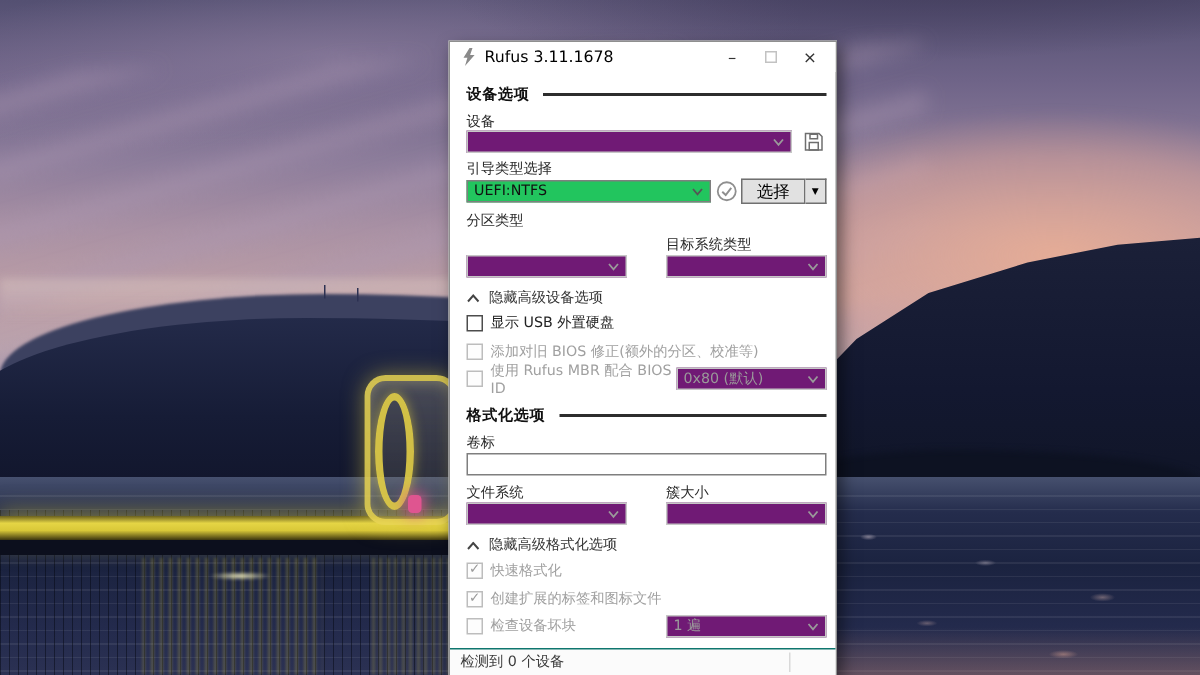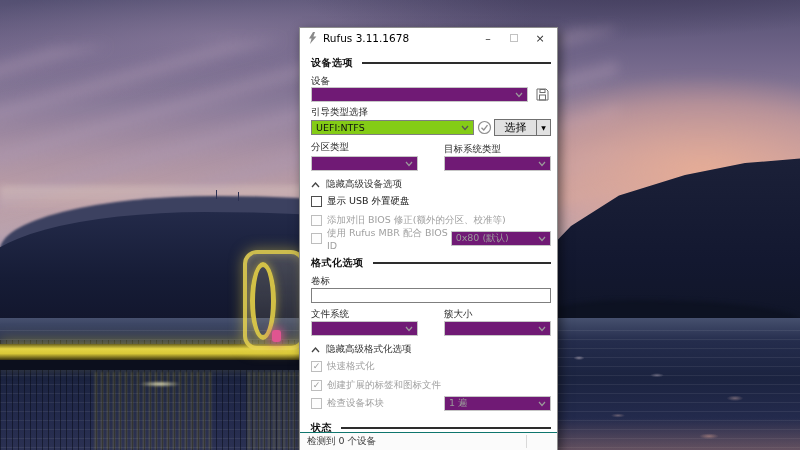--- a/index.html
+++ b/index.html
@@ -89,21 +89,21 @@
   .cap-btn { width:26px; height:18px; display:flex; align-items:center; justify-content:center;
     font-size:11px; color:#333; }
   .cap-btn.disabled { color:#b9b9b9; }
   .win-body { padding:0 6px 0 11px; position:relative; }
 
   .sec-h { display:flex; align-items:center; margin-top:7px; height:16px; }
   .sec-h .t { font-size:10px; font-weight:bold; color:#111; letter-spacing:.5px; white-space:nowrap; }
   .sec-h .line { flex:1; height:2px; background:#2d2d2d; margin-left:9px; }
 
   .lbl { font-size:9.5px; color:#2a2a2a; margin-top:4px; height:12px; white-space:nowrap; }
-  .combo { height:15px; border:1px solid #7f7f7f; background:#84cc16;
+  .combo { height:15px; border:1px solid #7f7f7f; background:#22c55e;
     display:flex; align-items:center; padding:0 4px; font-size:9.5px; color:#111; }
   .combo .val { flex:1; white-space:nowrap; overflow:hidden; }
   .combo.disabled { background:#701a75; border-color:#c6c6c6; color:#9a9a9a; }
   .chev { width:8px; height:6px; flex:0 0 auto; }
   .row { display:flex; align-items:center; }
   .row2 { display:flex; justify-content:space-between; }
   .col { width:107px; }
 
   .save-btn { width:17px; height:15px; display:flex; align-items:center;
     justify-content:center; margin-left:6px; }
@@ -220,21 +220,21 @@
           <circle cx="7.5" cy="7.5" r="6" fill="none" stroke="#8f8f8f" stroke-width="1.2"></circle>
           <polyline points="4.5,7.8 6.8,10 10.5,5.2" fill="none" stroke="#8f8f8f" stroke-width="1.3"></polyline>
         </svg>
       </span>
       <div class="btn select-btn">选择</div>
       <div class="select-arrow">▼</div>
     </div>
 
     <div class="row2" style="margin-top:5px;">
       <div class="lbl col" style="margin-top:0;">分区类型</div>
-      <div class="lbl col" style="margin-top:2px;">目标系统类型</div>
+      <div class="lbl col" style="margin-top:16px;">目标系统类型</div>
     </div>
     <div class="row2" style="margin-top:1px;">
       <div class="combo disabled col">
         <span class="val"></span>
         <svg class="chev" viewBox="0 0 8 6">
           <polyline points="1,1 4,4.5 7,1" fill="none" stroke="#9a9a9a" stroke-width="1.2"></polyline>
         </svg>
       </div>
       <div class="combo disabled col">
         <span class="val"></span>

